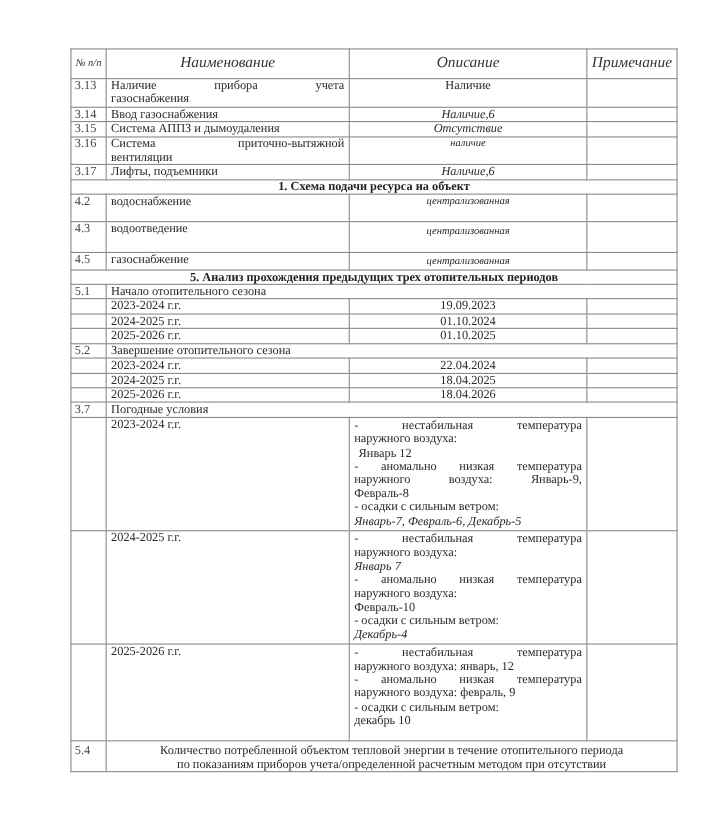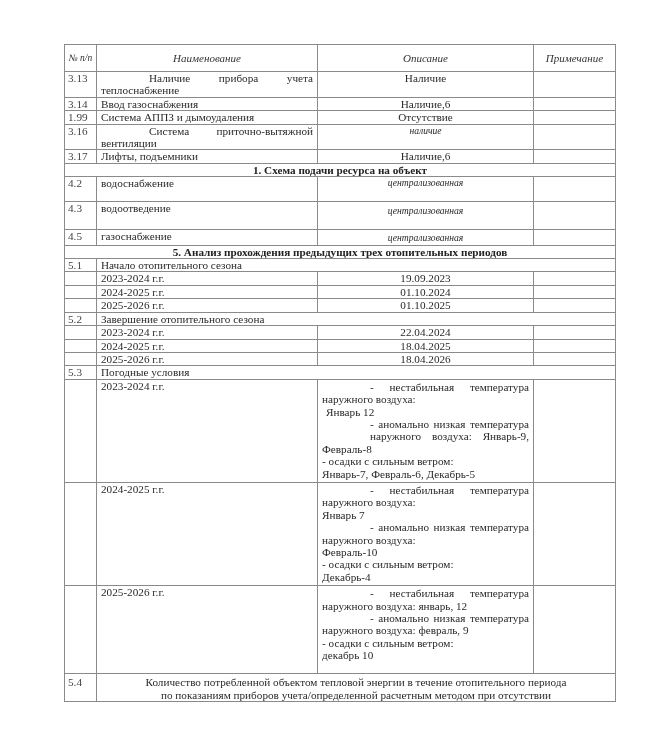--- a/index.html
+++ b/index.html
@@ -5,32 +5,32 @@
   html, body { margin: 0; padding: 0; background: #ffffff; }
   body { width: 650px; height: 755px; position: relative; overflow: hidden;
          font-family: "Liberation Serif", "DejaVu Serif", serif; color: #2a2a2a; }
   .page { position: absolute; left: 64px; top: 44px; width: 551px; }
   table { border-collapse: collapse; width: 551px; table-layout: fixed; font-size: 11.2px; line-height: 12.4px; }
   td, th { border: 1px solid #8a8a8a; padding: 0 4px; vertical-align: top; font-weight: normal; }
   col.c1 { width: 32px; }
   col.c2 { width: 221px; }
   col.c3 { width: 216px; }
   col.c4 { width: 82px; }
-  .hdr th { font-style: italic; text-align: center; vertical-align: middle; color: #333; height: 26px; font-size: 11px; }
+  .hdr th { font-style: italic; text-align: center; vertical-align: middle; color: #333; height: 26px; font-size: 14px; }
   .hdr th.num { font-size: 9.5px; line-height: 11px; padding: 0 2px; }
   .num-cell { text-align: left; padding-left: 3px; color: #444; }
   .center { text-align: center; }
-  .it { }
+  .it { font-style: italic; }
   .small-it { font-style: italic; font-size: 9.6px; }
   .section { text-align: center; font-weight: bold; color: #222; }
   .sub { text-align: left; }
   .h2row td { height: 24px; }
   .weather-cell { padding: 1px 4px 2px 4px; }
   .w-line { display: block; }
-  .w-just { display: block; text-align: justify; text-align-last: justify; margin-left: 48px; }
+  .w-just { display: block; text-align: justify; text-align-last: justify; }
   .w-indent { padding-left: 4px; }
 </style>
 </head>
 <body>
 
 <div class="page">
 <table>
   <colgroup>
         <col class="c1">
         <col class="c2">
@@ -43,33 +43,33 @@
     <th class="num">№ п/п</th>
     <th>Наименование</th>
     <th>Описание</th>
     <th>Примечание</th>
   </tr>
 
   <tr>
     <td class="num-cell">3.13</td>
     <td>
       <span class="w-just">Наличие прибора учета</span>
-      <span class="w-line">теплоснабжение</span>
+      <span class="w-line">газоснабжения</span>
     </td>
     <td class="center">Наличие</td>
     <td></td>
   </tr>
   <tr>
     <td class="num-cell">3.14</td>
     <td>Ввод газоснабжения</td>
     <td class="center it">Наличие,6</td>
     <td></td>
   </tr>
   <tr>
-    <td class="num-cell">1.99</td>
+    <td class="num-cell">3.15</td>
     <td>Система АППЗ и дымоудаления</td>
     <td class="center it">Отсутствие</td>
     <td></td>
   </tr>
   <tr>
     <td class="num-cell">3.16</td>
     <td>
       <span class="w-just">Система приточно-вытяжной</span>
       <span class="w-line">вентиляции</span>
     </td>
@@ -149,21 +149,21 @@
     <td></td>
   </tr>
   <tr>
     <td></td>
     <td>2025-2026 г.г.</td>
     <td class="center">18.04.2026</td>
     <td></td>
   </tr>
 
   <tr>
-    <td class="num-cell">5.3</td>
+    <td class="num-cell">3.7</td>
     <td colspan="3" class="sub">Погодные условия</td>
   </tr>
   <tr>
     <td></td>
     <td>2023-2024 г.г.</td>
     <td class="weather-cell">
       <span class="w-just">-          нестабильная          температура</span>
       <span class="w-line">наружного воздуха:</span>
       <span class="w-line w-indent"> Январь 12</span>
       <span class="w-just">-   аномально   низкая   температура</span>

